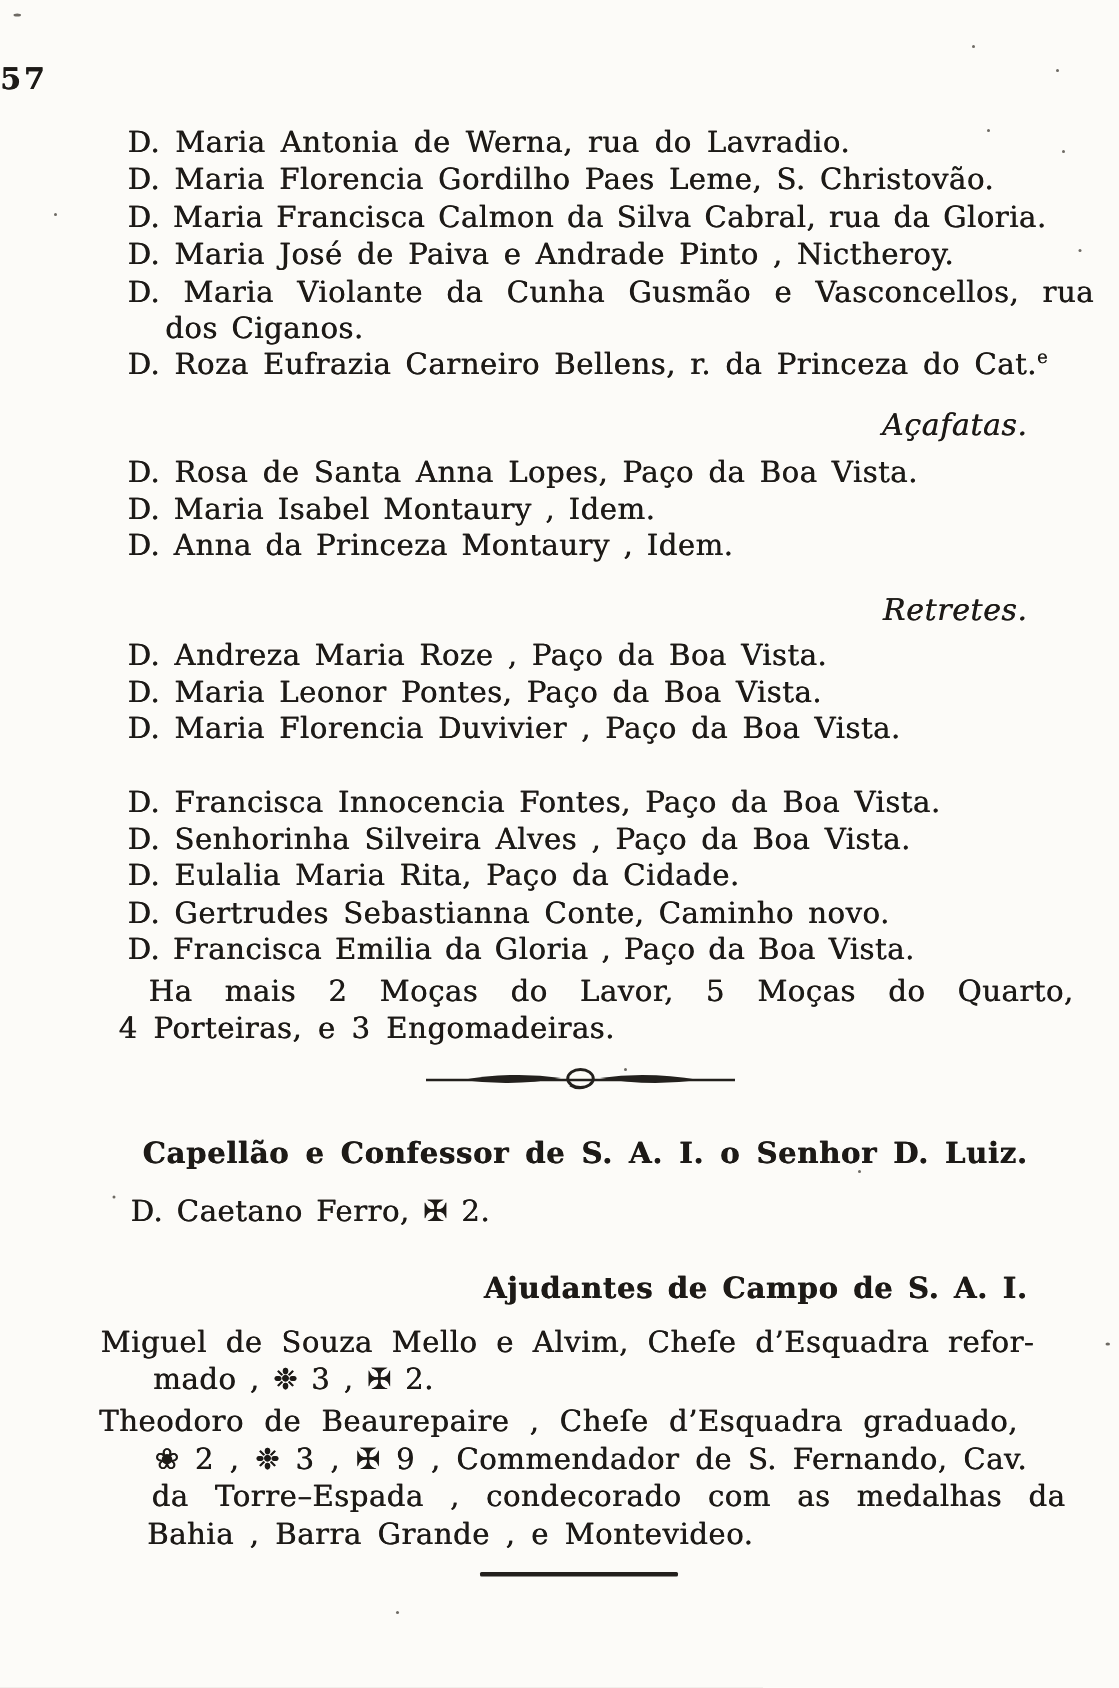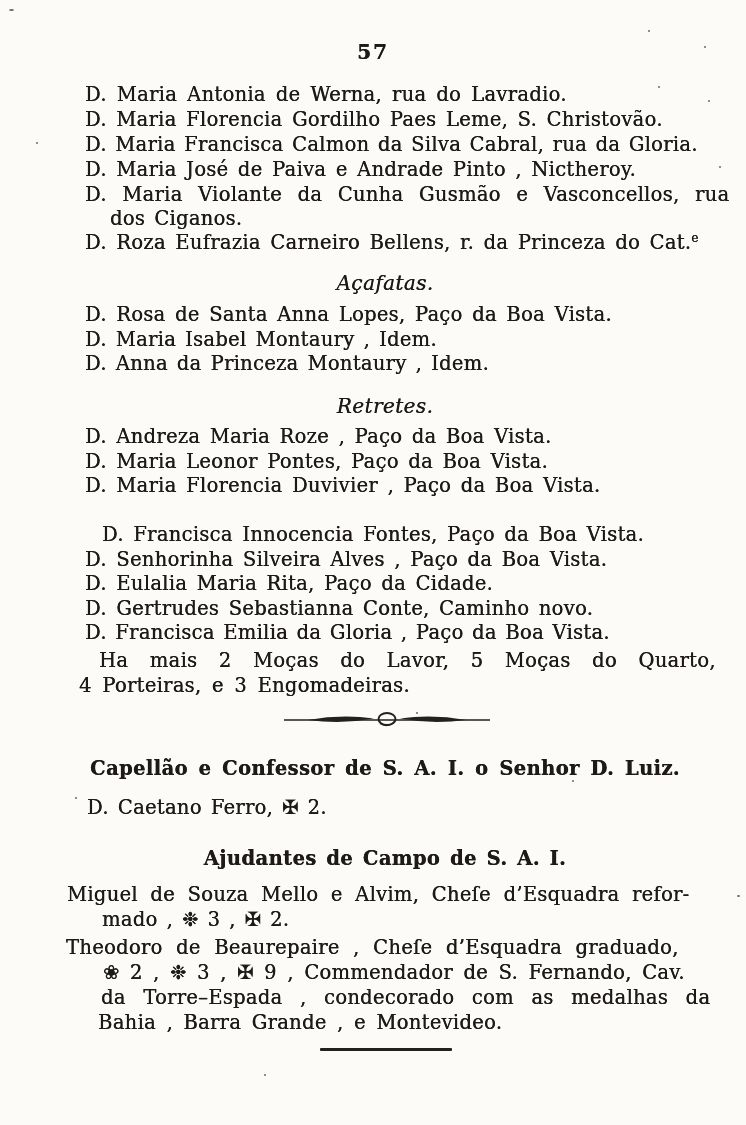--- a/index.html
+++ b/index.html
@@ -17,30 +17,30 @@
     white-space:pre;
     font-size:19.5px;
     line-height:22px;
     letter-spacing:0.3px;
     word-spacing:2.5px;
     text-shadow:0.3px 0 0 currentColor;
   }
   .ctr{
     position:absolute;
     left:85px;width:600px;
-    text-align:center;
+    text-align:right;
     white-space:pre;
     font-size:19.5px;
     letter-spacing:0.4px;
     text-shadow:0.3px 0 0 currentColor;
   }
   .pagenum{
     position:absolute;
     top:40px;left:0;width:746px;
-    text-align:center;
+    text-align:left;
     font-weight:700;
     font-size:20px;
     letter-spacing:2px;
     text-shadow:0.3px 0 0 currentColor;
   }
   .it{font-style:italic;font-size:20px;}
   .bold{font-weight:700;}
   .sup{font-size:12px;position:relative;top:-7px;letter-spacing:0;}
   .medal{letter-spacing:0;}
   .ornament{position:absolute;}
@@ -68,21 +68,21 @@
 
   <div class="ctr it" style="top:271px">Açafatas.</div>
   <div class="ln" style="top:304px;left:85px;word-spacing:3px">D. Rosa de Santa Anna Lopes, Paço da Boa Vista.</div>
   <div class="ln" style="top:329px;left:85px">D. Maria Isabel Montaury , Idem.</div>
   <div class="ln" style="top:353px;left:85px">D. Anna da Princeza Montaury , Idem.</div>
 
   <div class="ctr it" style="top:394px">Retretes.</div>
   <div class="ln" style="top:426px;left:85px;word-spacing:3px">D. Andreza Maria Roze , Paço da Boa Vista.</div>
   <div class="ln" style="top:451px;left:85px;word-spacing:3px">D. Maria Leonor Pontes, Paço da Boa Vista.</div>
   <div class="ln" style="top:475px;left:85px;word-spacing:3px">D. Maria Florencia Duvivier , Paço da Boa Vista.</div>
-  <div class="ln" style="top:524px;left:102px;word-spacing:3px">D. Francisca Innocencia Fontes, Paço da Boa Vista.</div>
+  <div class="ln" style="top:524px;left:85px;word-spacing:3px">D. Francisca Innocencia Fontes, Paço da Boa Vista.</div>
   <div class="ln" style="top:549px;left:85px;word-spacing:3px">D. Senhorinha Silveira Alves , Paço da Boa Vista.</div>
   <div class="ln" style="top:573px;left:85px;word-spacing:3px">D. Eulalia Maria Rita, Paço da Cidade.</div>
   <div class="ln" style="top:598px;left:85px;word-spacing:3px">D. Gertrudes Sebastianna Conte, Caminho novo.</div>
   <div class="ln" style="top:622px;left:85px;word-spacing:2px">D. Francisca Emilia da Gloria , Paço da Boa Vista.</div>
   <div class="ln" style="top:650px;left:99px;word-spacing:15px">Ha mais 2 Moças do Lavor, 5 Moças do Quarto,</div>
   <div class="ln" style="top:675px;left:79px;word-spacing:4px">4 Porteiras, e 3 Engomadeiras.</div>
 
   <svg class="ornament" style="top:706px;left:282px" width="210" height="26" viewBox="0 0 210 26" aria-hidden="true">
     <line x1="2" y1="14" x2="208" y2="14" stroke="#23201d" stroke-width="1.6"></line>
     <path d="M26 14 Q60 8 92 12.6 Q60 18.5 26 14 Z" fill="#23201d"></path>

